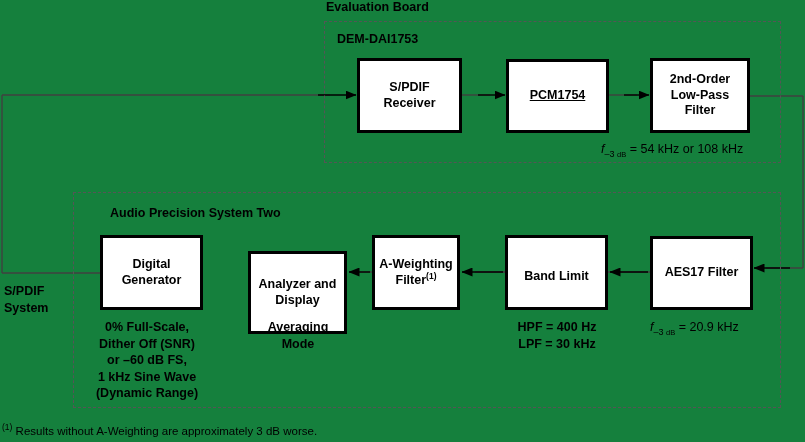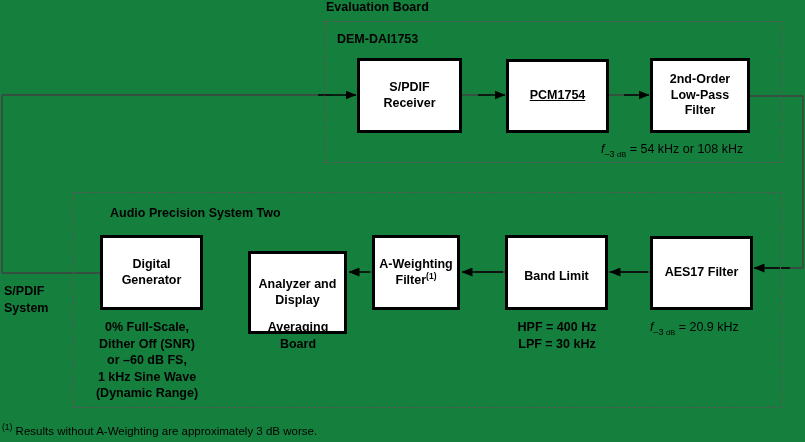--- a/index.html
+++ b/index.html
@@ -239,21 +239,21 @@
     <div class="caption left" style="left:4px; top:283px; width:90px;">S/PDIF
 System</div>
 
     <div class="caption" style="left:86px; top:319px; width:122px;">0% Full-Scale,
 Dither Off (SNR)
 or –60 dB FS,
 1 kHz Sine Wave
 (Dynamic Range)</div>
 
     <div class="caption" style="left:239px; top:319px; width:118px;">Averaging
-Board</div>
+Mode</div>
 
     <div class="caption" style="left:496px; top:319px; width:122px;">HPF = 400 Hz
 LPF = 30 kHz</div>
 
     <div class="fsub" style="left:650px; top:320px;">
       <span class="fitalic">f</span><span class="sub"><span>–3</span>&nbsp;<span class="db">dB</span></span><span> = 20.9 kHz</span>
     </div>
 
     <div class="footnote" style="left:2px; top:424px;">
       <span class="fnmark">(1)</span><span> Results without A-Weighting are approximately 3 dB worse.</span>

